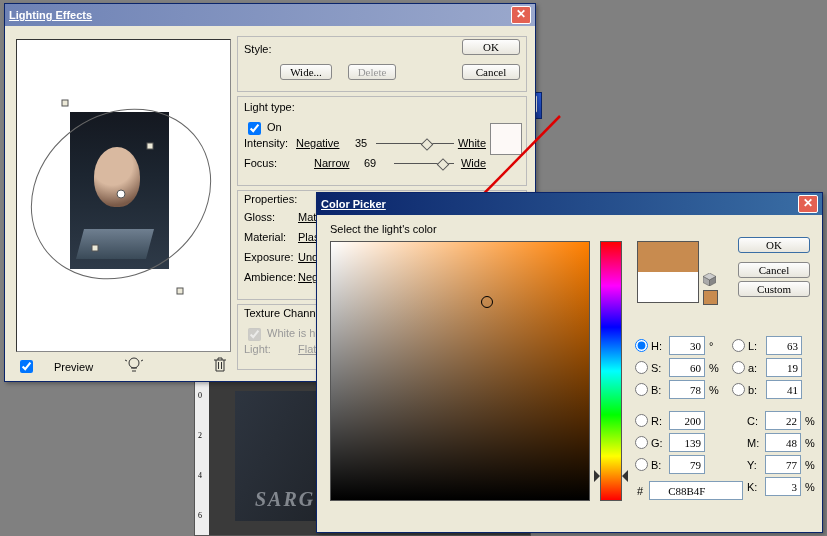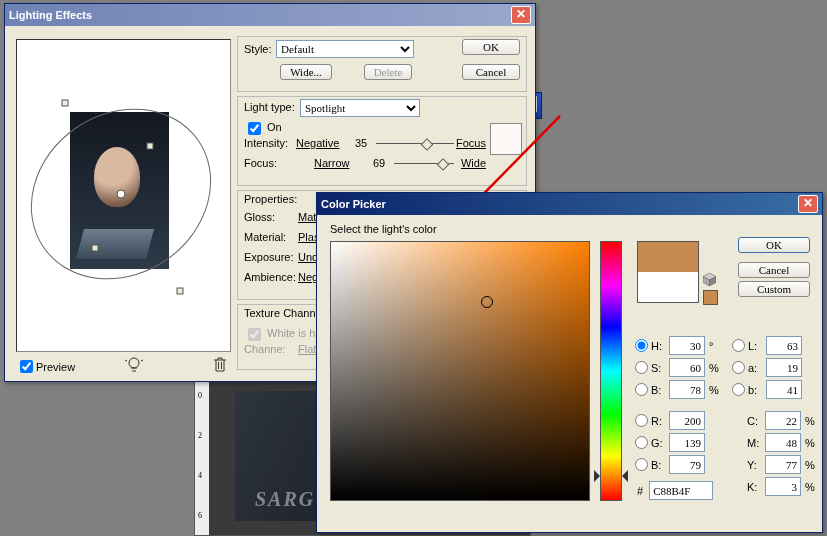--- a/index.html
+++ b/index.html
@@ -1,24 +1,24 @@
 <!DOCTYPE html>
 <html><head>
 <meta charset="utf-8">
 <style>
 html,body{margin:0;padding:0;font:11px Tahoma,Arial,sans-serif;background:#808080;overflow:hidden;width:827px;height:536px;}
 .window{position:absolute;background:#ece9d8;border:1px solid #0a246a;box-shadow:2px 2px 4px rgba(0,0,0,0.3);}
-.titlebar{background:linear-gradient(to right,#0a246a,#3a6ea5);color:#fff;font-weight:bold;height:22px;line-height:22px;padding:0 4px;position:relative;}
+.titlebar{background:linear-gradient(to right,#0a246a,#3a6ea5);color:#fff;font-weight:bold;height:22px;line-height:22px;padding:0 4px;position:relative;text-decoration:underline;}
 .titlebar-inactive{background:linear-gradient(to right,#6e82b5,#9aa8cc);}
 .close-btn{position:absolute;right:4px;top:2px;width:18px;height:16px;background:#e46152;border:1px solid #fff;border-radius:2px;color:#fff;text-align:center;line-height:14px;font-family:Arial;font-size:12px;cursor:pointer;}
 .btn{background:linear-gradient(#fdfdfd,#e8e6dd);border:1px solid #888;border-radius:3px;padding:1px 8px;font:11px Tahoma;min-width:56px;cursor:pointer;}
 .select{font:11px Tahoma;background:#fff;border:1px solid #7f9db9;height:18px;}
 .group{border:1px solid #bbb;background:#ece9d8;padding:4px 6px;}
 .checkbox{vertical-align:middle;}
-.field{border:1px solid #7f9db9;font:11px Tahoma;height:15px;padding:1px 3px;text-align:left;background:#fff;}
+.field{border:1px solid #7f9db9;font:11px Tahoma;height:15px;padding:1px 18px;text-align:left;background:#fff;}
 .radio-row{display:flex;align-items:center;margin:3px 0;white-space:nowrap;}
 .radio-row input[type=radio]{margin:0 3px 0 0;}
 .radio-row .lbl{width:18px;display:inline-block;}
 .radio-row .fld{width:28px;text-align:right;border:1px solid #7f9db9;font:11px Tahoma;height:15px;padding:1px 3px;background:#fff;}
 .radio-row .unit{margin-left:4px;width:10px;display:inline-block;}
 .slider-track{height:1px;background:#555;position:relative;flex:1;}
 .slider-thumb{position:absolute;top:-3px;width:7px;height:7px;border:1px solid #555;background:#ece9d8;transform:translateX(-50%) rotate(45deg);}
 </style>
 </head>
 <body>
@@ -51,74 +51,68 @@
     </div>
     <svg style="position:absolute;inset:0" viewBox="0 0 213 311">
       <ellipse cx="104" cy="154" rx="94" ry="80" transform="rotate(-35 104 154)" fill="none" stroke="#666" stroke-width="1"></ellipse>
       <rect x="45" y="60" width="6" height="6" fill="#ece9d8" stroke="#555"></rect>
       <rect x="130" y="103" width="6" height="6" fill="#ece9d8" stroke="#555"></rect>
       <rect x="75" y="205" width="6" height="6" fill="#ece9d8" stroke="#555"></rect>
       <rect x="160" y="248" width="6" height="6" fill="#ece9d8" stroke="#555"></rect>
       <circle cx="104" cy="154" r="4" fill="#fff" stroke="#555"></circle>
     </svg>
   </div>
-  <div style="position:absolute;left:11px;top:353px;display:flex;align-items:center;gap:0;justify-content:flex-end;">
+  <div style="position:absolute;left:11px;top:353px;display:flex;align-items:center;gap:18px;justify-content:flex-end;">
     <input type="checkbox" checked="" class="checkbox" style="">
     <span>Preview</span>
   </div>
   <div style="position:absolute;left:120px;top:352px;">
     <svg width="18" height="18" viewBox="0 0 18 18">
         <circle cx="9" cy="7" r="5" fill="none" stroke="#333"></circle>
         <path d="M6 12h6M7 15h4" stroke="#333"></path>
         <path d="M2 5l-2 -1M16 5l2 -1M9 0v-2" stroke="#333"></path>
       </svg>
   </div>
   <div style="position:absolute;left:207px;top:352px;">
     <svg width="16" height="18" viewBox="0 0 16 18">
         <path d="M2 4h12M4 4v11h8V4M6 4V2h4v2M6.5 6v7M9.5 6v7" fill="none" stroke="#333"></path>
       </svg>
   </div>
 
   <div style="position:absolute;left:232px;top:32px;right:8px;">
 
     <div class="group" style="height:46px;position:relative">
       <span style="position:absolute;left:6px;top:6px">Style:</span>
-      <select class="select" style="position:absolute;left:38px;top:3px;width:138px">
-        <option>Default</option>
-      </select>
       <button class="btn" style="position:absolute;left:42px;top:27px;min-width:52px">Wide...</button>
-      <button class="btn" style="position:absolute;left:126px;top:27px;color:#999;min-width:48px">Delete</button>
+      <button class="btn" style="position:absolute;left:110px;top:27px;color:#999;min-width:48px">Delete</button>
       <button class="btn" style="position:absolute;right:6px;top:2px;min-width:58px">OK</button>
       <button class="btn" style="position:absolute;right:6px;top:27px;min-width:58px">Cancel</button>
     </div>
 
     <div class="group" style="margin-top:4px;height:80px;position:relative">
       <span style="position:absolute;left:6px;top:4px">Light type:</span>
-      <select class="select" style="position:absolute;left:62px;top:2px;width:120px">
-        <option>Spotlight</option>
-      </select>
       <div style="position:absolute;left:6px;top:22px">
         <input type="checkbox" checked="" class="checkbox" style="">
         <span>On</span>
       </div>
 
       <div style="position:absolute;left:6px;top:40px;right:40px;display:flex;align-items:center">
         <span style="width:52px">Intensity:</span>
         <span style="width:50px;text-decoration:underline">Negative</span>
         <span style="width:30px;text-align:center">35</span>
         <div class="slider-track">
             <div class="slider-thumb" style="left:65%"></div>
           </div>
-        <span style="width:32px;text-align:right;text-decoration:underline">Focus</span>
+        <span style="width:32px;text-align:right;text-decoration:underline">White</span>
       </div>
 
       <div style="position:absolute;left:6px;top:60px;right:40px;display:flex;align-items:center">
         <span style="width:70px">Focus:</span>
         <span style="width:50px;text-decoration:underline">Narrow</span>
-        <span style="width:30px;text-align:center">69</span>
+        <span style="width:30px;text-align:left">69</span>
         <div class="slider-track">
             <div class="slider-thumb" style="left:82%"></div>
           </div>
         <span style="width:32px;text-align:right;text-decoration:underline">Wide</span>
       </div>
       <div style="position:absolute;right:4px;top:26px;width:30px;height:30px;border:1px solid #888;background:#fdf9f7"></div>
     </div>
 
     <div class="group" style="margin-top:4px;height:100px;position:relative">
       <span style="position:absolute;left:6px;top:2px">Properties:</span>
@@ -127,21 +121,21 @@
       <div style="position:absolute;left:6px;top:60px"><span style="display:inline-block;width:54px">Exposure:</span><span style="text-decoration:underline">Und</span></div>
       <div style="position:absolute;left:6px;top:80px"><span style="display:inline-block;width:54px">Ambience:</span><span style="text-decoration:underline">Neg</span></div>
     </div>
 
     <div class="group" style="margin-top:4px;height:56px;position:relative">
       <span style="position:absolute;left:6px;top:2px">Texture Channe</span>
       <div style="position:absolute;left:6px;top:20px;color:#999">
         <input type="checkbox" checked="" disabled="" class="checkbox" style="">
         <span>White is hig</span>
       </div>
-      <div style="position:absolute;left:6px;top:38px;color:#999"><span style="display:inline-block;width:54px">Channe:</span><span style="text-decoration:underline">Flat</span></div>
+      <div style="position:absolute;left:6px;top:38px;color:#999"><span style="display:inline-block;width:54px">Light:</span><span style="text-decoration:underline">Flat</span></div>
     </div>
   </div>
 </div>
 
 <svg style="position:absolute;left:380px;top:108px;width:200px;height:140px;pointer-events:none" viewBox="0 0 200 140">
   <defs>
       <marker id="ah" markerWidth="10" markerHeight="10" refX="8" refY="3" orient="auto">
         <path d="M0,0 L9,3 L0,6 z" fill="#d00"></path>
       </marker>
     </defs>

